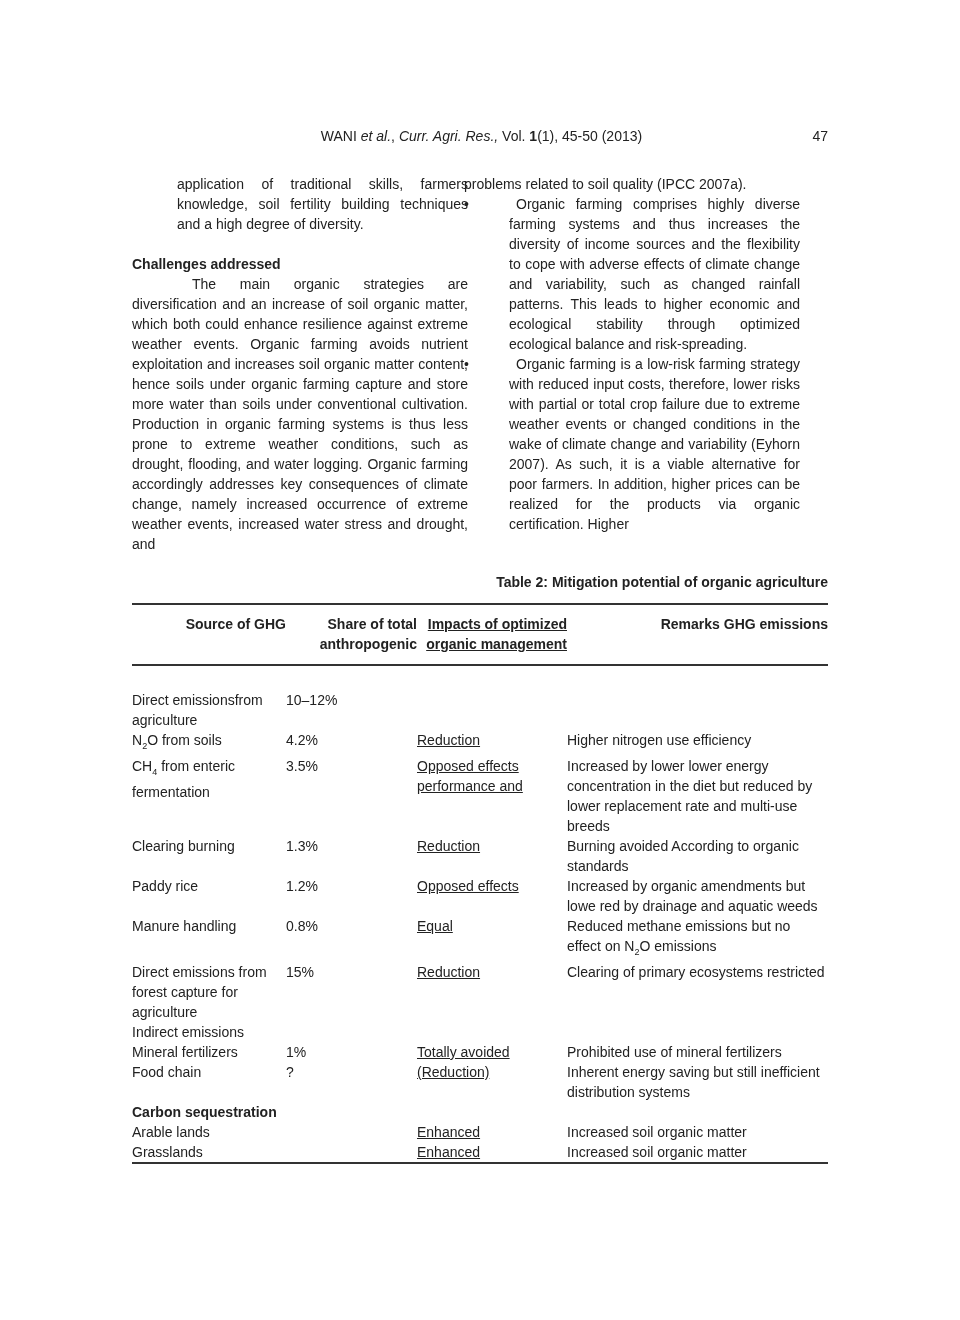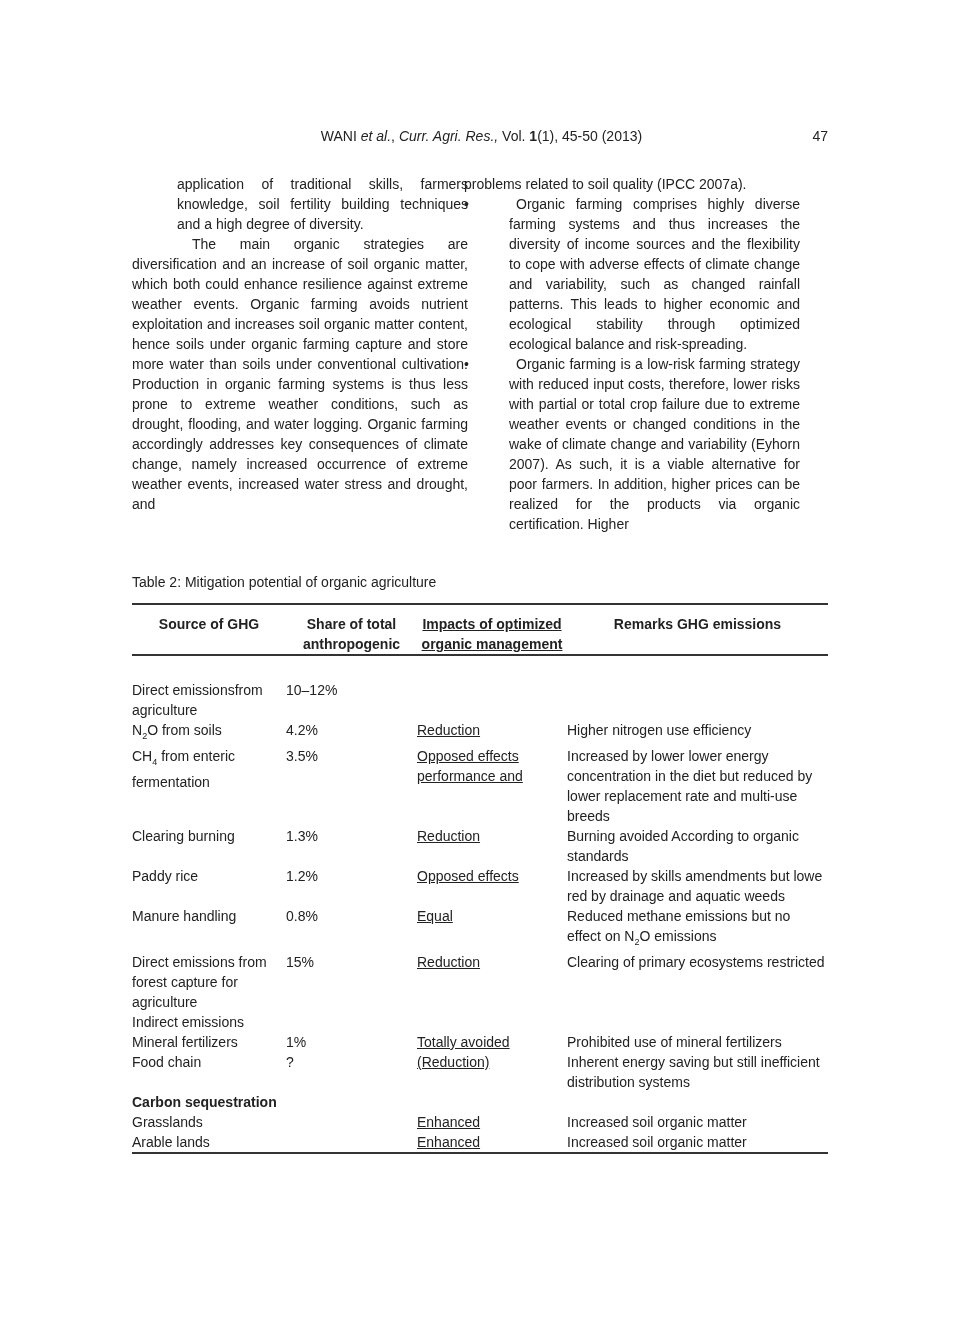--- a/index.html
+++ b/index.html
@@ -10,43 +10,44 @@
   .col { position: absolute; top: 174px; width: 336px; font-size: 14px; line-height: 20px; text-align: justify; }
   .col-left { left: 132px; }
   .col-right { left: 464px; }
   .p { margin: 0; }
   .indent-block { padding-left: 45px; }
   .heading { font-weight: bold; margin-top: 20px; }
   .first-indent { text-indent: 60px; }
   .bullet { position: relative; padding-left: 45px; }
   .bullet .dot { position: absolute; left: 0; top: 0; }
   .bullet .text { text-indent: 7px; display: block; }
-  .table-caption { position: absolute; top: 574px; left: 132px; width: 696px; text-align: left; font-weight: normal; font-size: 14px; }
+  .table-caption { position: absolute; top: 574px; left: 132px; width: 696px; text-align: right; font-weight: bold; font-size: 14px; }
   table { position: absolute; top: 603px; left: 132px; width: 696px; border-collapse: collapse; font-size: 14px; line-height: 20px; }
   thead tr { border-top: 2px solid #333; border-bottom: 2px solid #333; }
-  thead th { font-weight: bold; text-align: center; vertical-align: top; padding: 9px 0 0 0; }
+  thead th { font-weight: bold; text-align: right; vertical-align: top; padding: 9px 0 10px 0; }
   tbody tr:last-child { border-bottom: 2px solid #333; }
   tbody tr.first td { padding-top: 24px; }
   tbody td { vertical-align: top; padding: 0; }
   .c1 { width: 154px; }
   .c2 { width: 131px; }
   .c3 { width: 150px; text-decoration: underline; }
   .section-row td { font-weight: bold; }
   sub { font-size: 9px; }
 </style>
 </head>
 <body>
 
 <div class="header">
   <span class="running">WANI <i>et al.</i>, <i>Curr. Agri. Res.,</i>  Vol. <b>1</b>(1), 45-50 (2013)</span>
   <span class="page-no">47</span>
 </div>
 
 <div class="col col-left">
   <p class="p indent-block">application of traditional skills, farmers knowledge, soil fertility building techniques and a high degree of diversity.</p>
+  <p class="p heading">Challenges addressed</p>
   <p class="p first-indent">The main organic strategies are diversification and an increase of soil organic matter, which both could enhance resilience against extreme weather events. Organic farming avoids nutrient exploitation and increases soil organic matter content, hence soils under organic farming capture and store more water than soils under conventional cultivation. Production in organic farming systems is thus less prone to extreme weather conditions, such as drought, flooding, and water logging. Organic farming accordingly addresses key consequences of climate change, namely increased occurrence of extreme weather events, increased water stress and drought, and</p>
 </div>
 
 <div class="col col-right">
   <p class="p">problems related to soil quality (IPCC 2007a).</p>
   <div class="bullet">
     <span class="dot">•</span>
     <span class="text">Organic farming comprises highly diverse farming systems and thus increases the diversity of income sources and the flexibility to cope with adverse effects of climate change and variability, such as changed rainfall patterns. This leads to higher economic and ecological stability through optimized ecological balance and risk-spreading.</span>
   </div>
   <div class="bullet">
@@ -88,21 +89,21 @@
       <tr>
         <td class="c1">Clearing burning</td>
         <td class="c2">1.3%</td>
         <td class="c3">Reduction</td>
         <td>Burning avoided According to organic standards</td>
       </tr>
       <tr>
         <td class="c1">Paddy rice</td>
         <td class="c2">1.2%</td>
         <td class="c3">Opposed effects</td>
-        <td>Increased by skills amendments but lowe red  by drainage and aquatic weeds</td>
+        <td>Increased by organic amendments but lowe red  by drainage and aquatic weeds</td>
       </tr>
       <tr>
         <td class="c1">Manure handling</td>
         <td class="c2">0.8%</td>
         <td class="c3">Equal</td>
         <td>Reduced methane emissions but no effect on N<sub>2</sub>O      emissions</td>
       </tr>
       <tr>
         <td class="c1">Direct emissions from forest capture for agriculture</td>
         <td class="c2">15%</td>
@@ -127,25 +128,25 @@
         <td class="c3">(Reduction)</td>
         <td>Inherent energy saving  but still inefficient  distribution systems</td>
       </tr>
       <tr class=" section-row">
         <td class="c1">Carbon sequestration</td>
         <td class="c2"></td>
         <td class="c3"></td>
         <td></td>
       </tr>
       <tr>
-        <td class="c1">Grasslands</td>
+        <td class="c1">Arable lands</td>
         <td class="c2"></td>
         <td class="c3">Enhanced</td>
         <td>Increased soil organic matter</td>
       </tr>
       <tr>
-        <td class="c1">Arable lands</td>
+        <td class="c1">Grasslands</td>
         <td class="c2"></td>
         <td class="c3">Enhanced</td>
         <td>Increased soil organic matter</td>
       </tr>
     </tbody>
 </table>
 
 </body></html>

